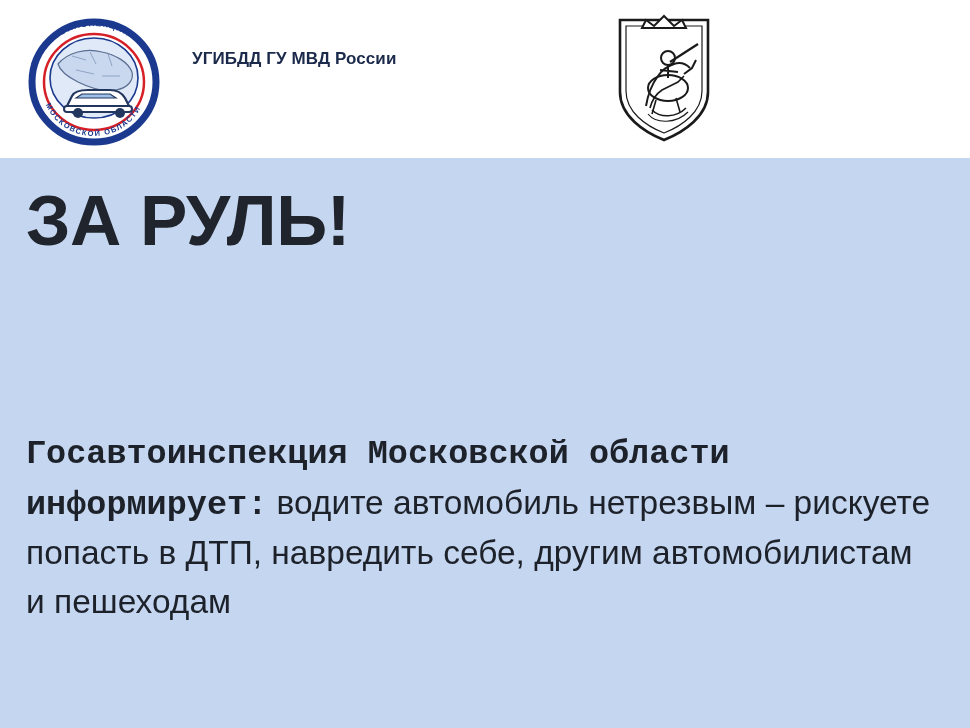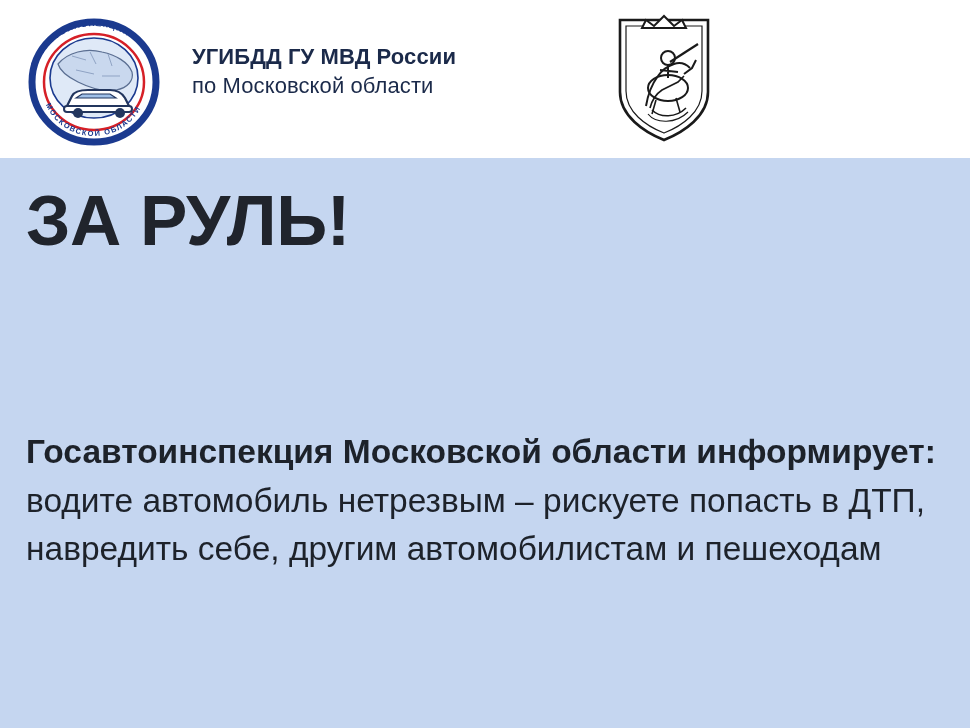--- a/index.html
+++ b/index.html
@@ -39,24 +39,24 @@
     left: 16px;
     top: 16px;
     width: 156px;
     height: 130px;
   }
   .emblem svg { display: block; }
 
   .gibdd-text {
     position: absolute;
     left: 192px;
-    top: 42px;
+    top: 48px;
     width: 310px;
     color: #1b2a4a;
-    font-size: 22px;
+    font-size: 17px;
     line-height: 1.32;
     font-weight: 600;
     letter-spacing: 0.1px;
   }
   .gibdd-text .l2 { font-weight: 400; }
 
   
   .coat {
     position: absolute;
     left: 612px;
@@ -97,21 +97,21 @@
   .body-copy {
     position: absolute;
     left: 26px;
     top: 428px;
     width: 910px;
     color: #1d222a;
     font-size: 33.5px;
     line-height: 1.45;
     font-weight: 400;
   }
-  .body-copy b { font-weight: 700; }
+  .body-copy b { font-weight: 700; font-family: Liberation Mono, monospace; }
   .body-copy .para { margin: 0; }
 </style>
 </head>
 <body>
 
 <div class="poster">
 
   <div class="header-band"></div>
 
   <div class="emblem">
@@ -137,21 +137,20 @@
         <textPath href="#arcTop" startOffset="9%">ГОСАВТОИНСПЕКЦИЯ</textPath>
       </text>
       <text font-family="Liberation Sans, sans-serif" font-size="7.5" font-weight="bold" fill="#1b3a8f" letter-spacing="1.4">
         <textPath href="#arcBot" startOffset="12%">МОСКОВСКОЙ ОБЛАСТИ</textPath>
       </text>
     </svg>
   </div>
 
   <div class="gibdd-text">
     <span class="l1">УГИБДД ГУ МВД России</span><br>
-    <span class="l2">по Московской области</span>
   </div>
 
   <div class="coat">
     <svg width="104" height="130" viewBox="0 0 104 130" xmlns="http://www.w3.org/2000/svg">
       <path d="M8,6 L96,6 L96,78 C96,102 72,118 52,126 C32,118 8,102 8,78 Z" fill="#ffffff" stroke="#1a1a1a" stroke-width="2.6"></path>
       <path d="M14,12 L90,12 L90,77 C90,98 70,112 52,119 C34,112 14,98 14,77 Z" fill="none" stroke="#1a1a1a" stroke-width="1.2"></path>
 
       <path d="M30,6 L34,-2 L42,4 L52,-6 L62,4 L70,-2 L74,6 Z" fill="#ffffff" stroke="#1a1a1a" stroke-width="2" transform="translate(0,8)"></path>
 
       <path d="M34,92 C36,80 40,70 46,62 C50,56 56,52 62,50 C68,48 74,50 78,54" fill="none" stroke="#1a1a1a" stroke-width="2"></path>

